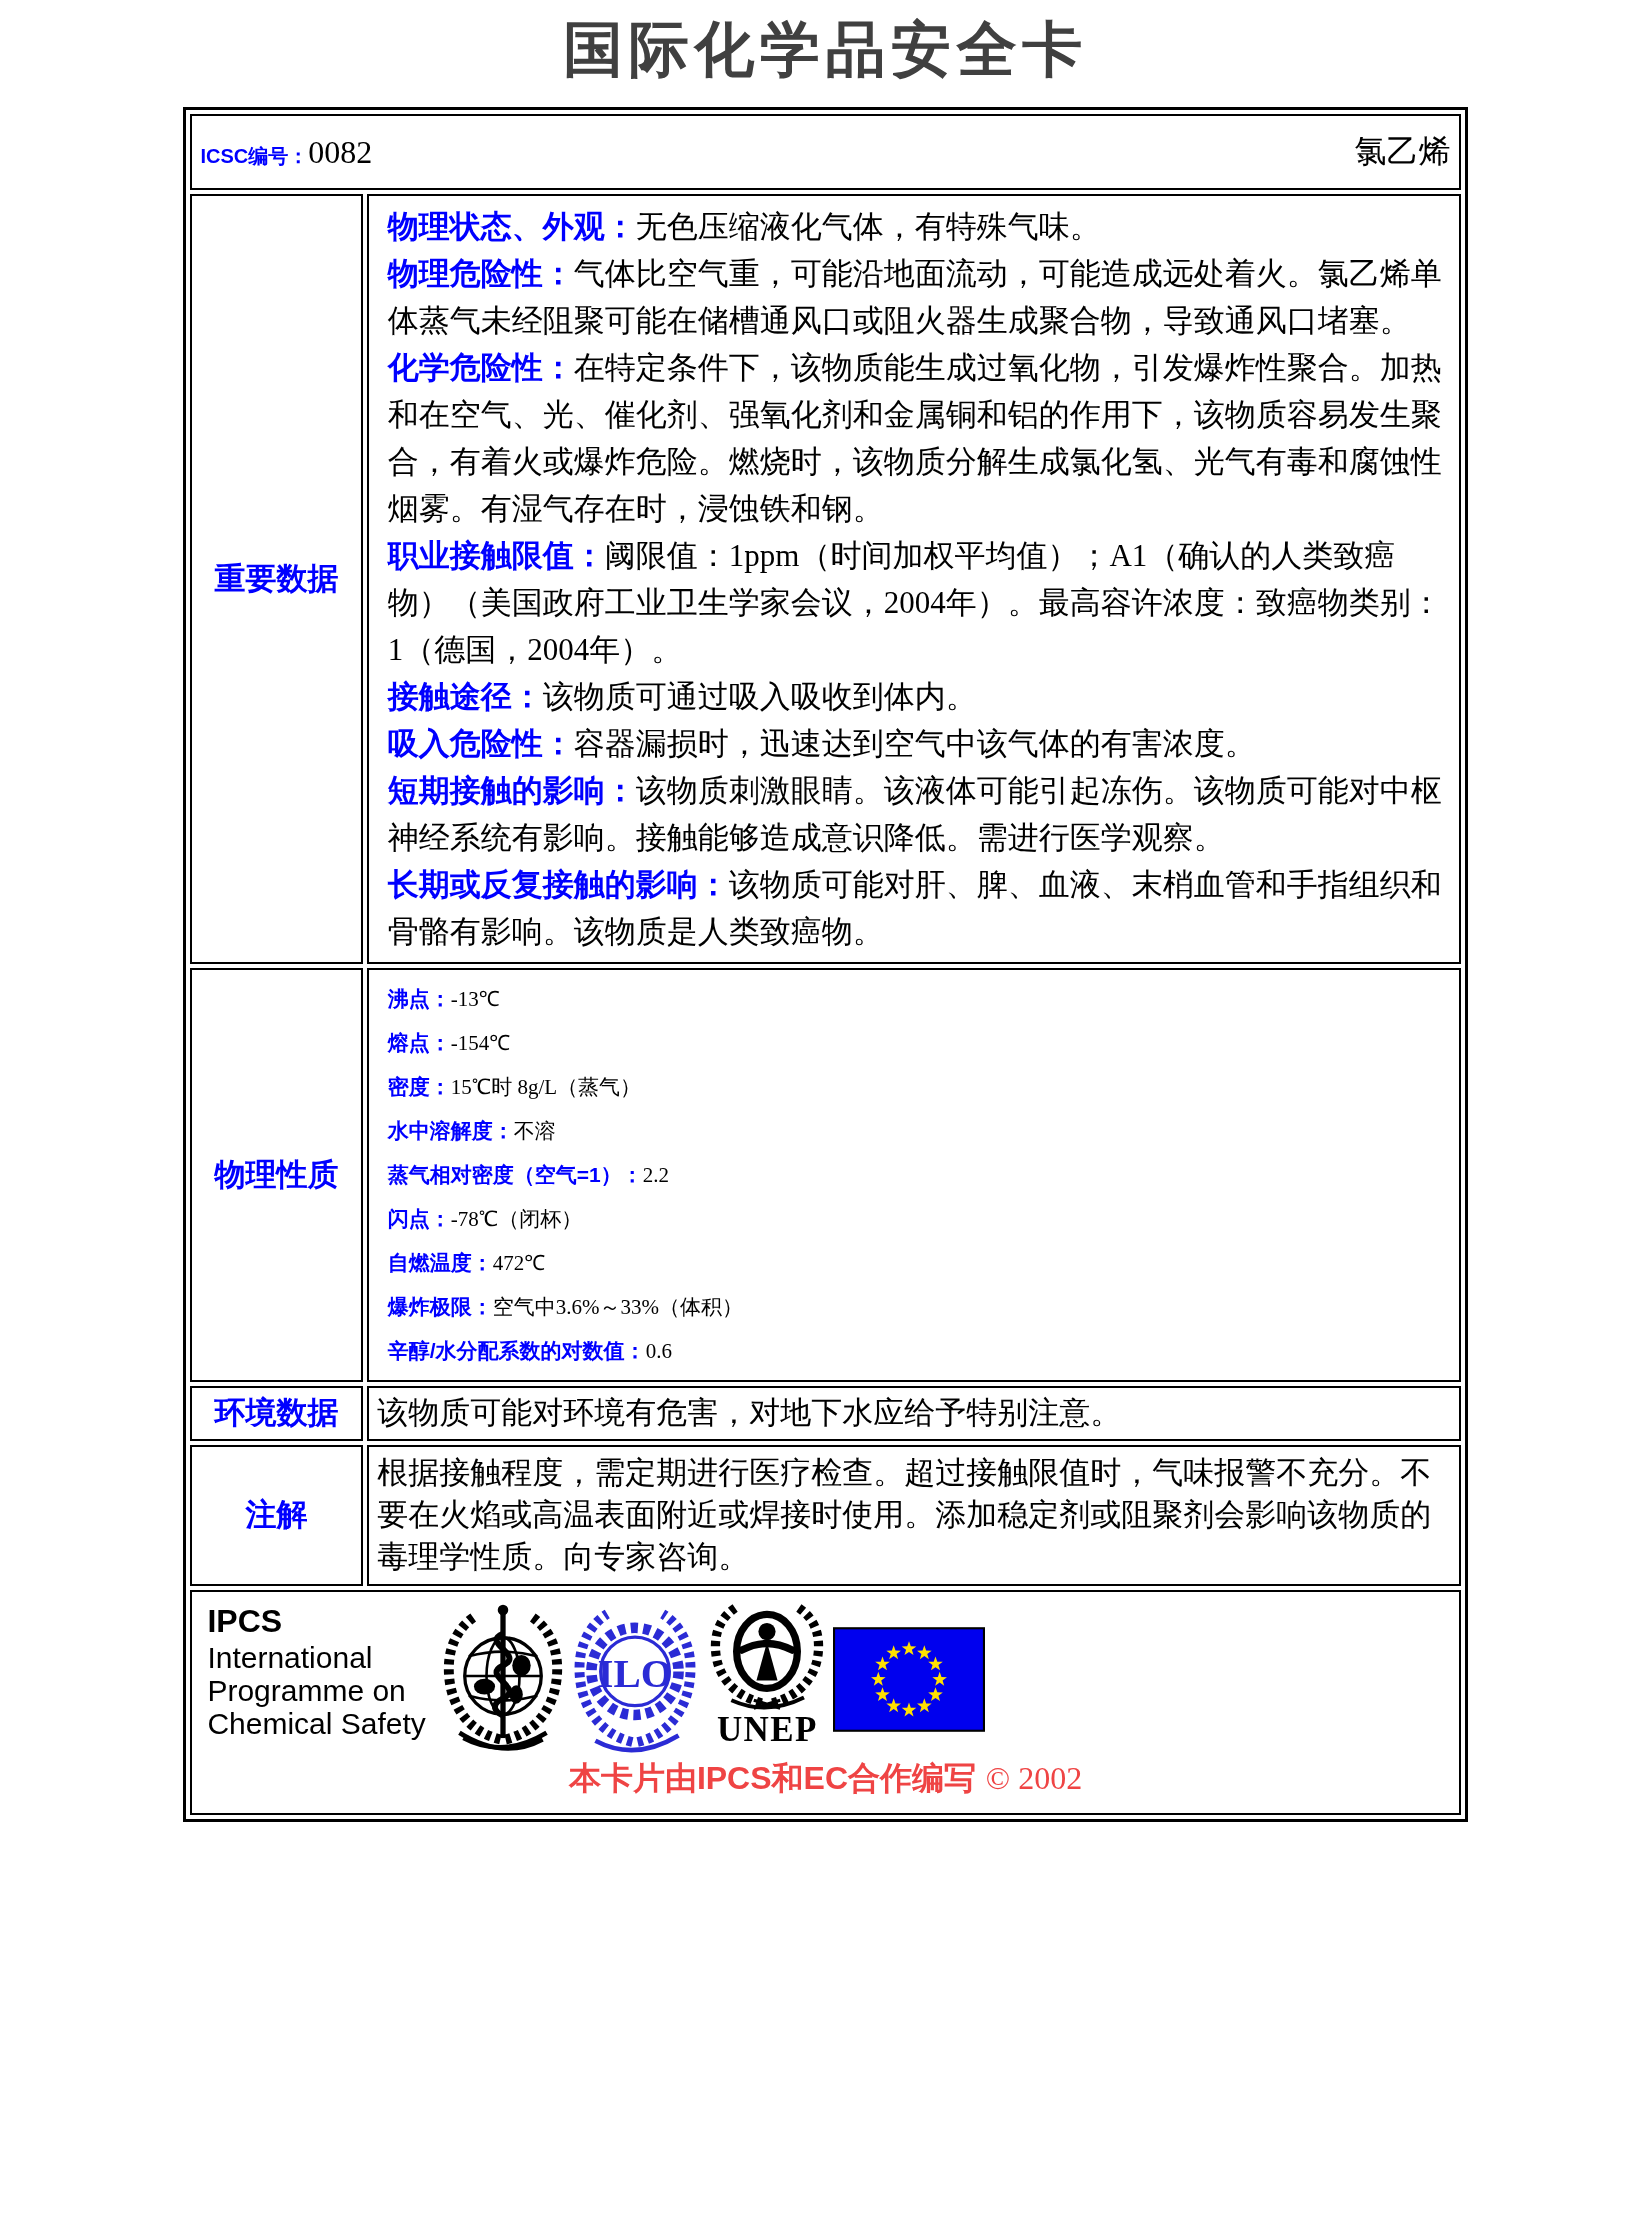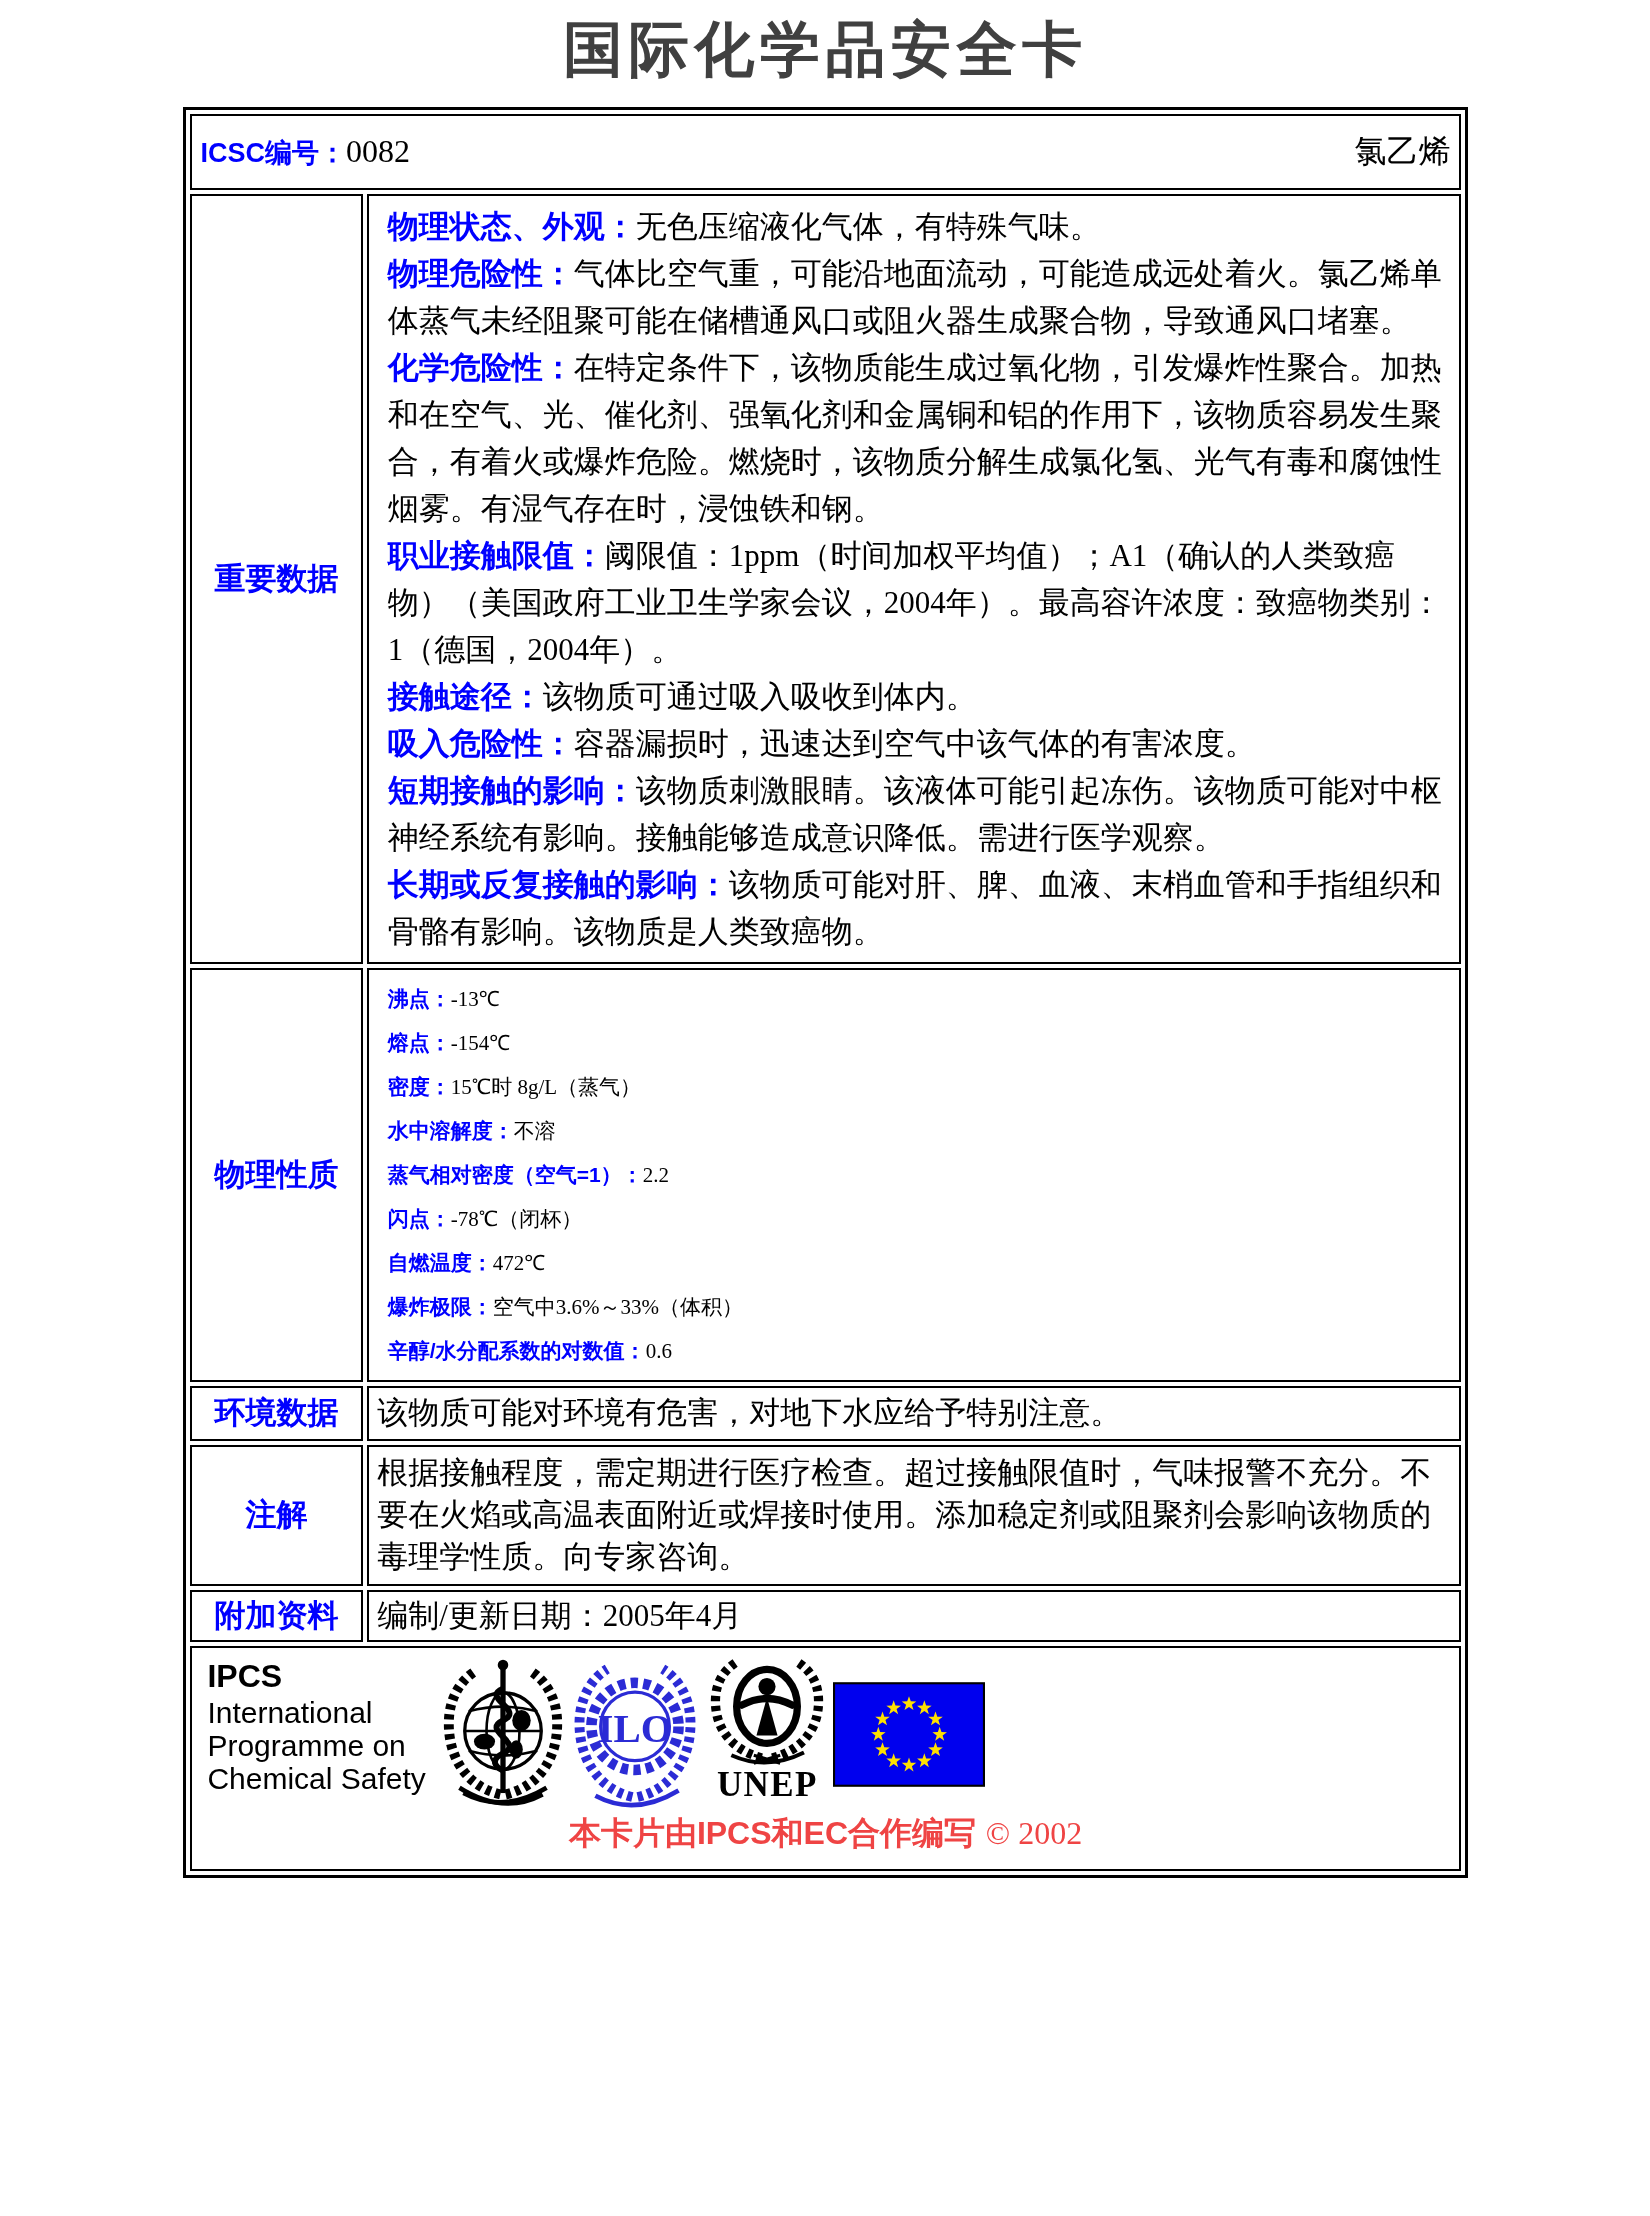--- a/index.html
+++ b/index.html
@@ -42,21 +42,21 @@
     font-size:31px;
     padding:2.8px 1.4px;
   }
   .hdr-cell {
     display:flex;
     justify-content:space-between;
     align-items:center;
     min-height:60px;
     font-size:32px;
   }
-  .hdr-left .fld { font-size:27px; }
+  .hdr-left .fld { font-size:20px; }
   .hdr-num { color:#000; }
   .fld {
     color:#0000ff;
     font-family:"Liberation Sans", sans-serif;
     font-weight:bold;
   }
   .content p {
     margin:0;
     font-size:31px;
     line-height:47px;
@@ -160,26 +160,20 @@
     </td>
   </tr>
 
   <tr>
     <td class="lbl">注解</td>
     <td>
       <div class="notes-text">根据接触程度，需定期进行医疗检查。超过接触限值时，气味报警不充分。不要在火焰或高温表面附近或焊接时使用。添加稳定剂或阻聚剂会影响该物质的毒理学性质。向专家咨询。</div>
     </td>
   </tr>
 
-  <tr>
-    <td class="lbl">附加资料</td>
-    <td>
-      <div class="addinfo">编制/更新日期：2005年4月</div>
-    </td>
-  </tr>
 
   <tr>
     <td colspan="2">
       <div class="logos-row">
         <div class="ipcs-block">
           <div class="ipcs-title">IPCS</div>
           <div class="ipcs-line">International</div>
           <div class="ipcs-line">Programme on</div>
           <div class="ipcs-line">Chemical Safety</div>
         </div>

